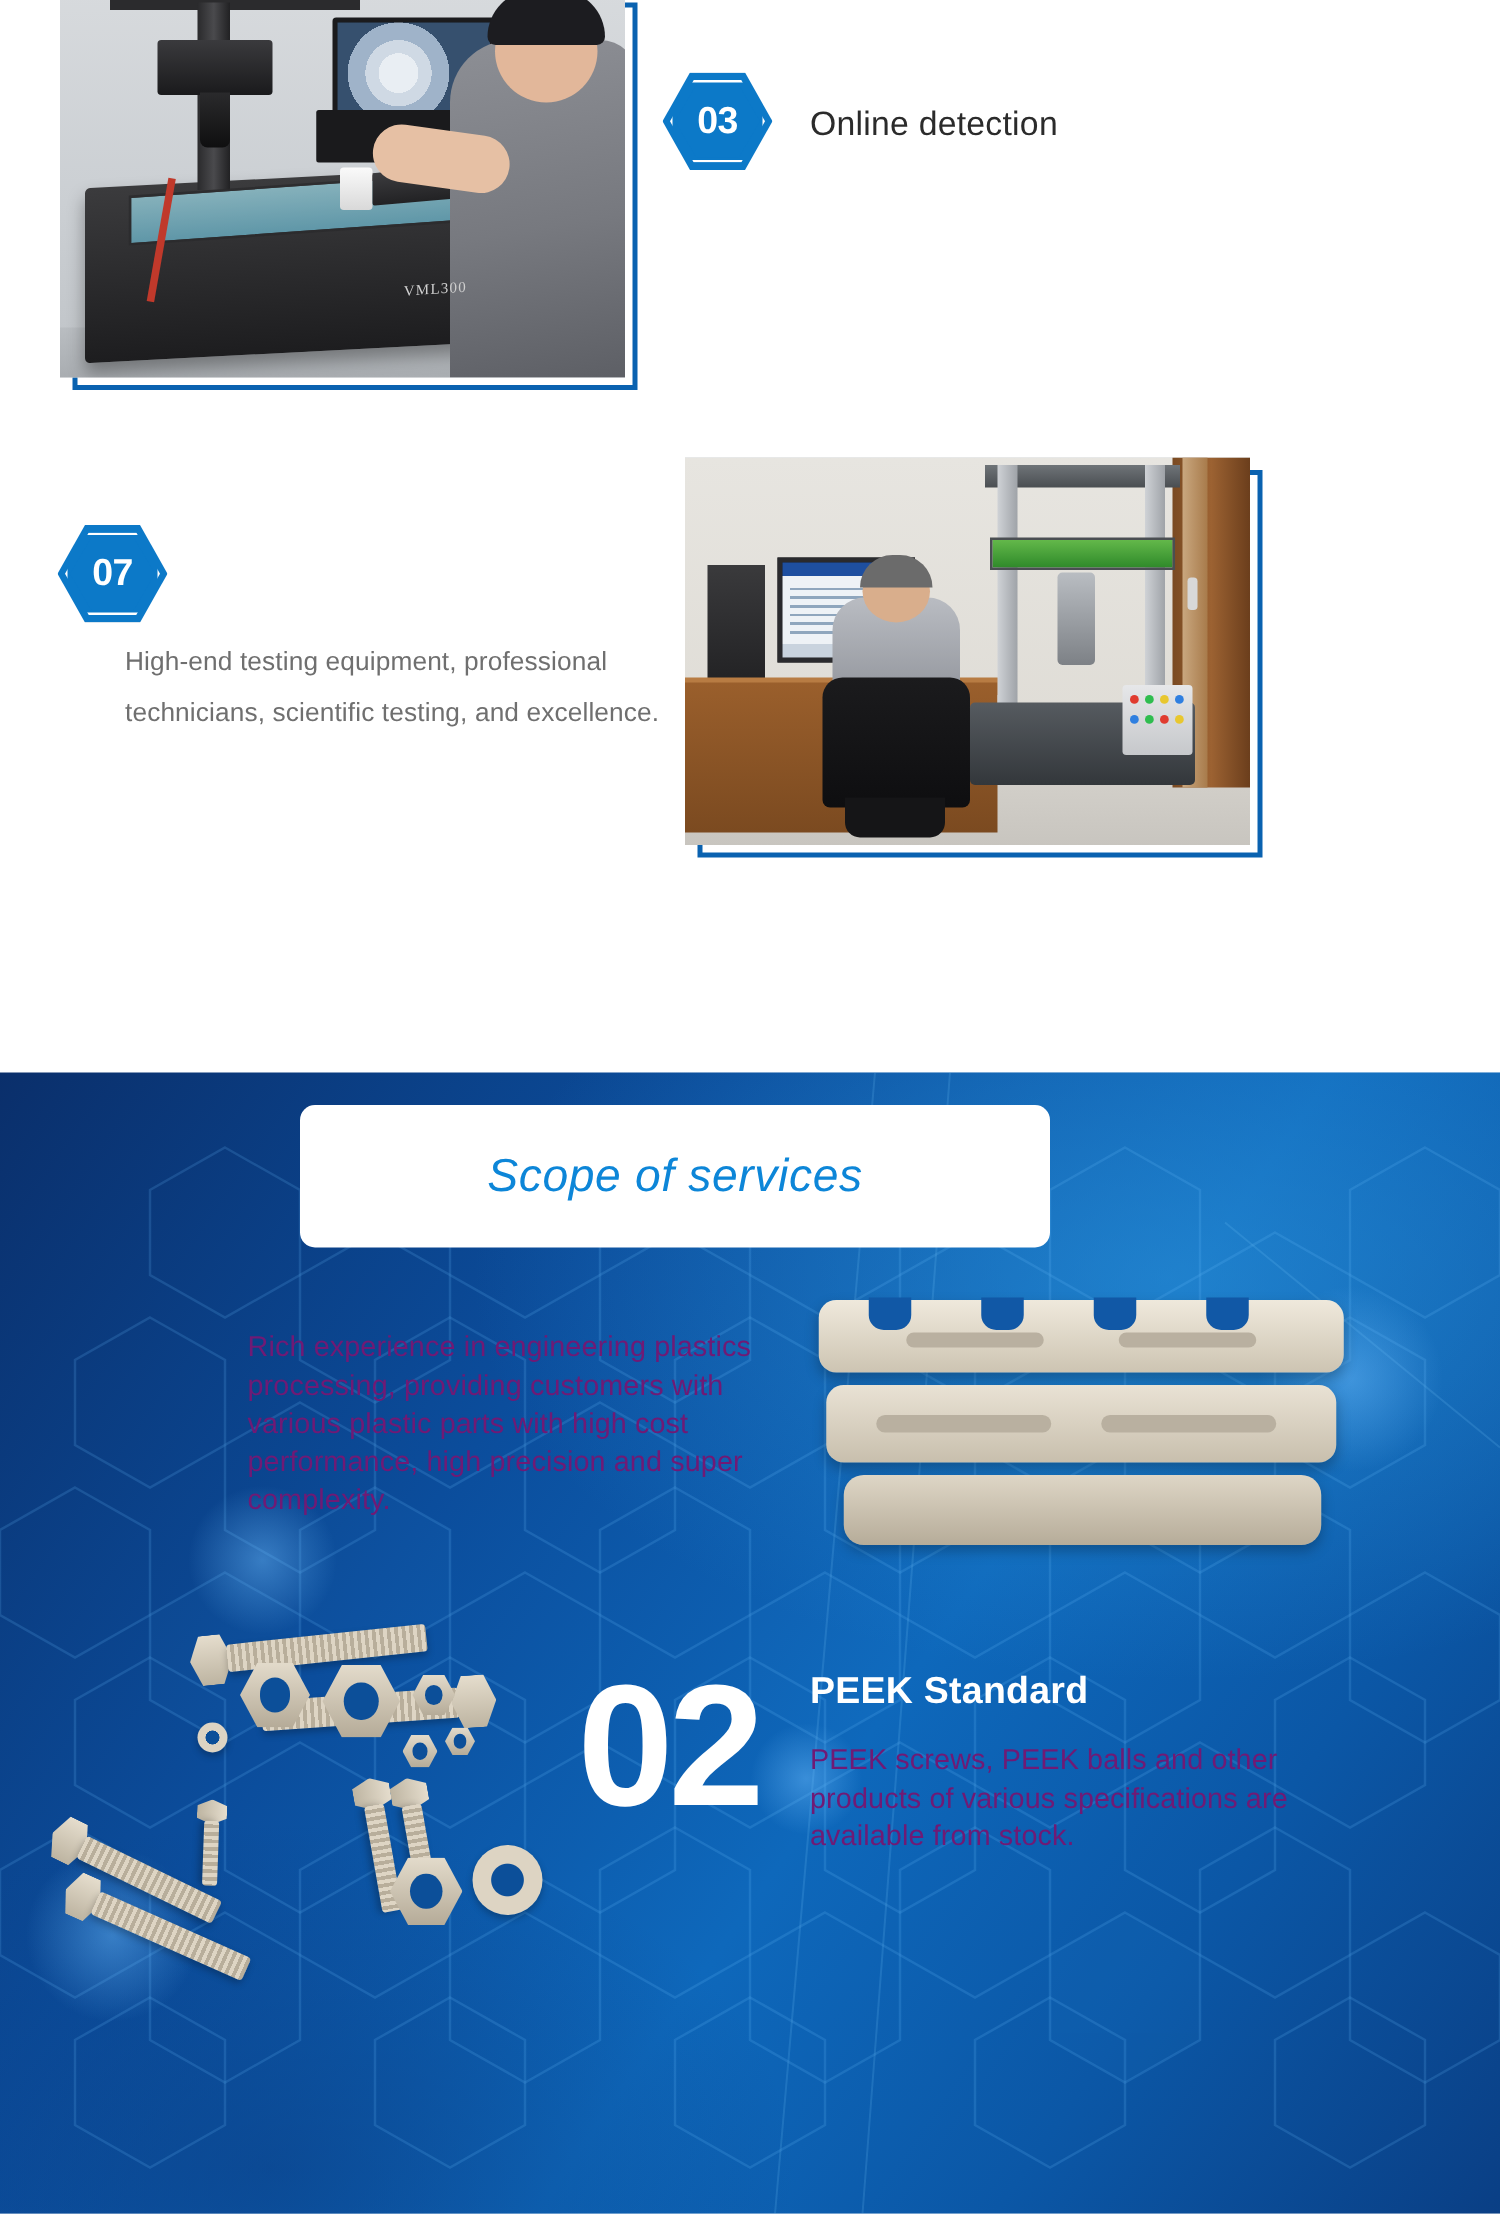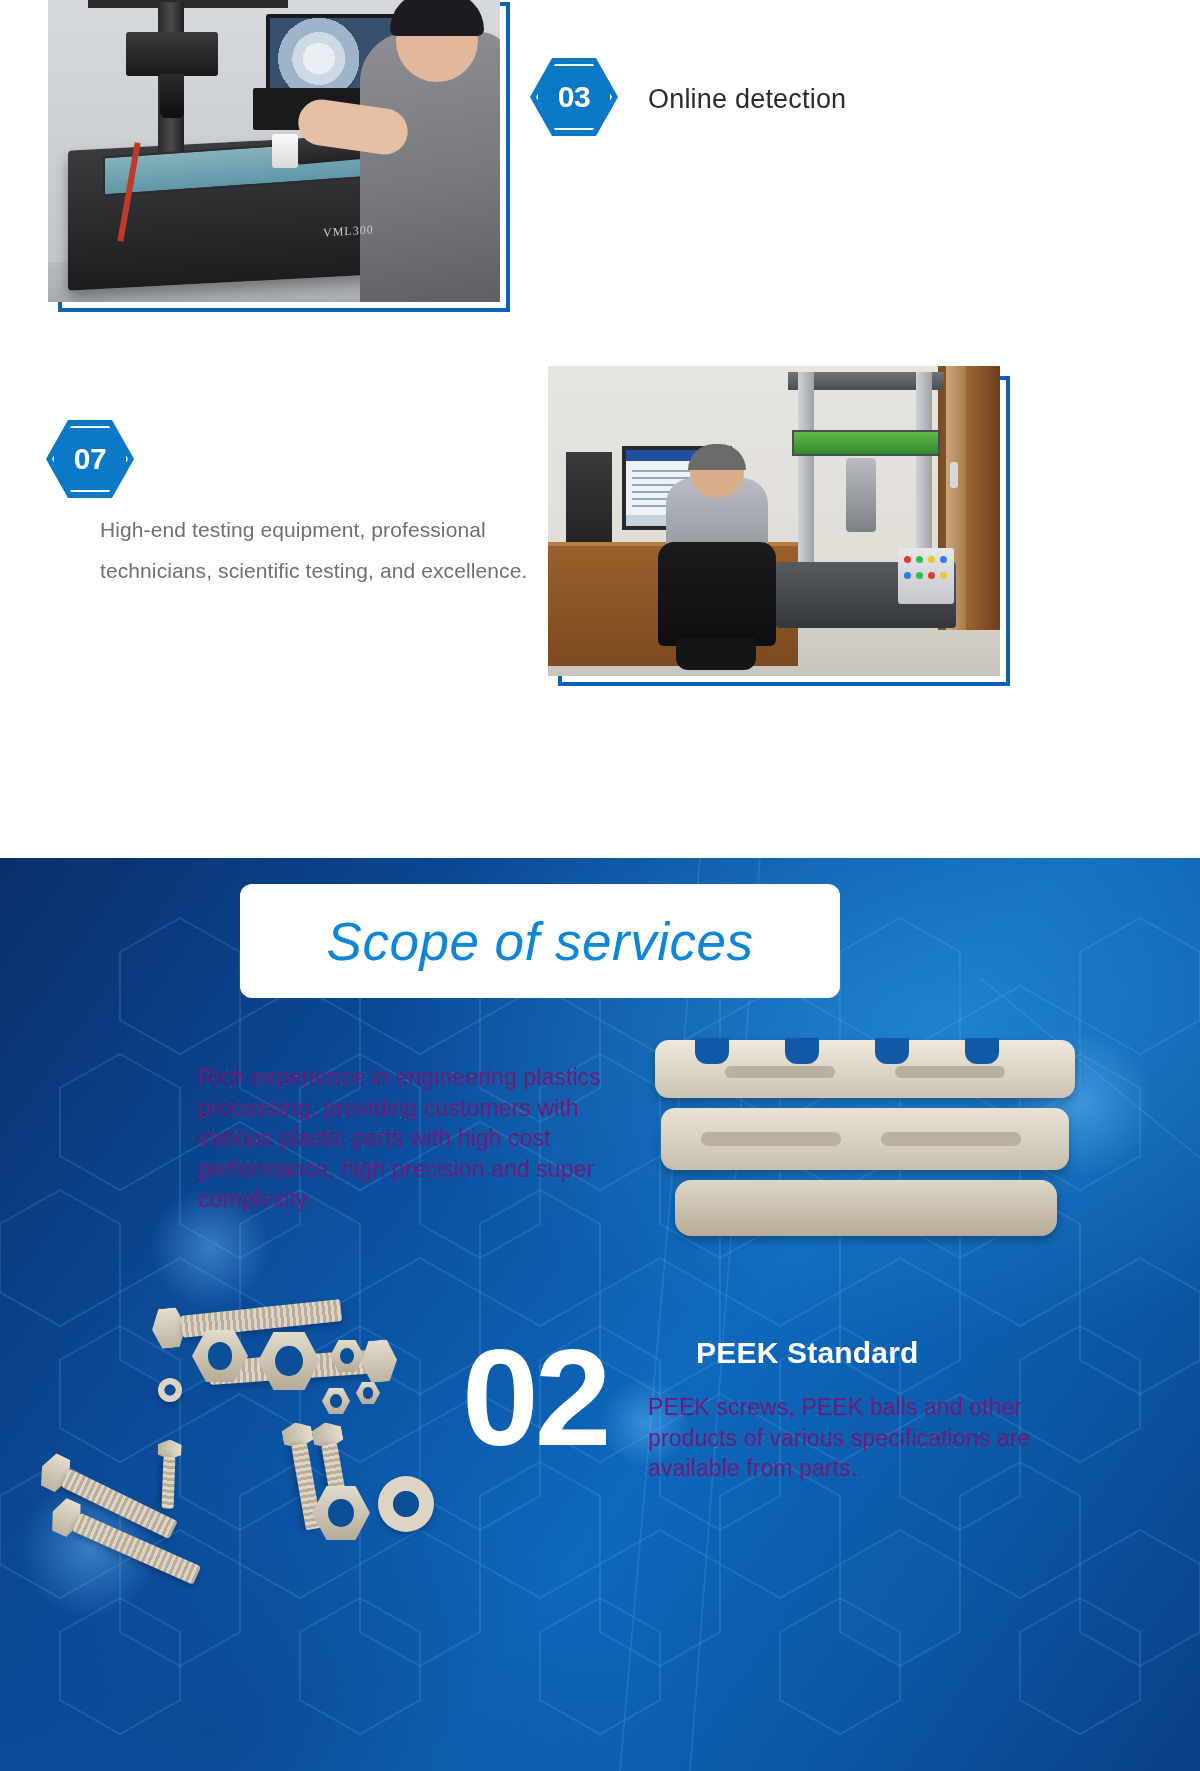--- a/index.html
+++ b/index.html
@@ -169,21 +169,21 @@
   }
   .hexmesh { position:absolute; inset:0; opacity:.55; }
   .glow-dot { position:absolute; border-radius:50%; background:radial-gradient(circle,rgba(110,190,255,.45),rgba(110,190,255,0) 70%); }
 
   .title-card {
     position:absolute; left:240px; top:884px; width:600px; height:114px;
     background:#ffffff; border-radius:12px; z-index:5;
     display:flex; align-items:center; justify-content:center;
   }
   .title-card span {
-    color:#0d86d8; font-size:53px; font-style:italic; font-weight:normal;
+    color:#0d86d8; font-size:37px; font-style:italic; font-weight:normal;
     letter-spacing:.5px; font-family:"Liberation Sans", sans-serif;text-align:right;
   }
 
   .bignum {
     position:absolute; color:#ffffff; font-size:138px; font-weight:bold;
     line-height:1; letter-spacing:-4px; z-index:4;
     font-family:"Liberation Sans", sans-serif;
   }
   .svc-title {
     position:absolute; color:#ffffff; font-size:30px; font-weight:bold;
@@ -461,16 +461,16 @@
     <div class="nut" style="left:282px; top:118px; width:28px; height:26px;"></div>
     <div class="nut" style="left:316px; top:112px; width:24px; height:22px;"></div>
     <div class="nut" style="left:272px; top:216px; width:58px; height:54px;"></div>
     <div class="washer" style="left:338px; top:206px; width:56px; height:56px;"></div>
     <div class="washer" style="left:118px; top:108px; width:24px; height:24px;"></div>
   </div>
 
   <div class="svc-body" style="left:198px; top:1062px; width:430px;">Rich experience in engineering plastics processing, providing customers with various plastic parts with high cost performance, high precision and super complexity.</div>
 
   <div class="bignum" style="left:462px; top:1328px;">02</div>
-  <div class="svc-title" style="left:648px; top:1336px; width:420px;margin-left:48px;">PEEK Standard</div>
-  <div class="svc-body" style="left:648px; top:1392px; width:420px;">PEEK screws, PEEK balls and other products of various specifications are available from parts.</div>
+  <div class="svc-title" style="left:648px; top:1336px; width:420px;">PEEK Standard</div>
+  <div class="svc-body" style="left:648px; top:1392px; width:420px;">PEEK screws, PEEK balls and other products of various specifications are available from stock.</div>
 
 </div>
 
 </body></html>

